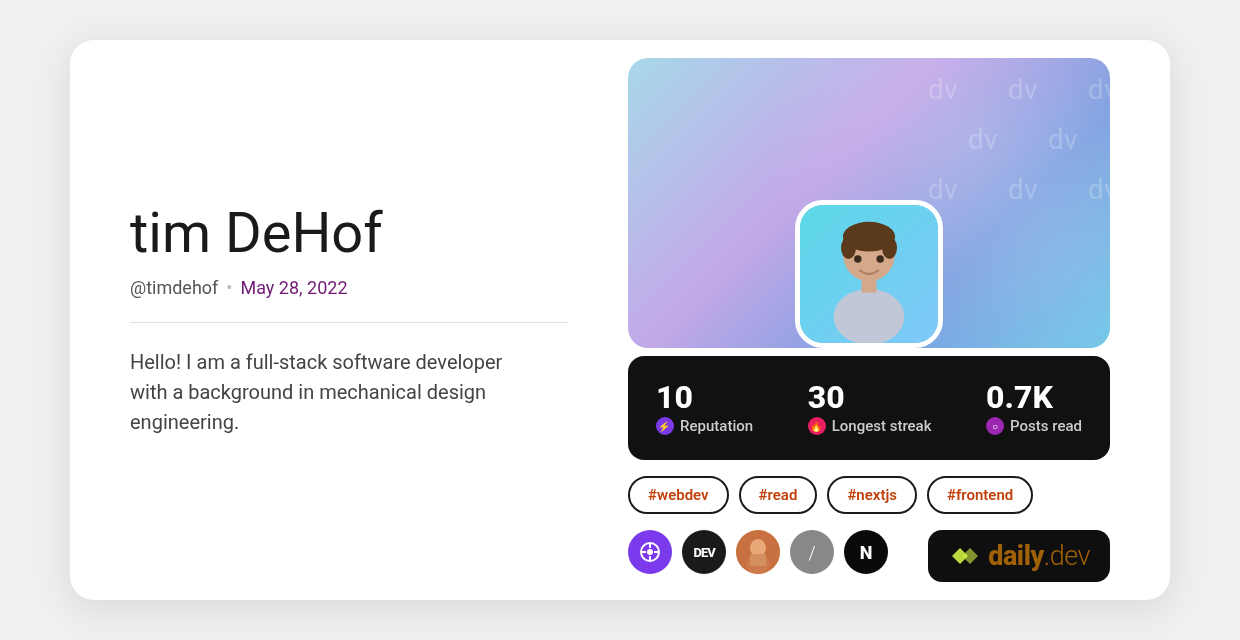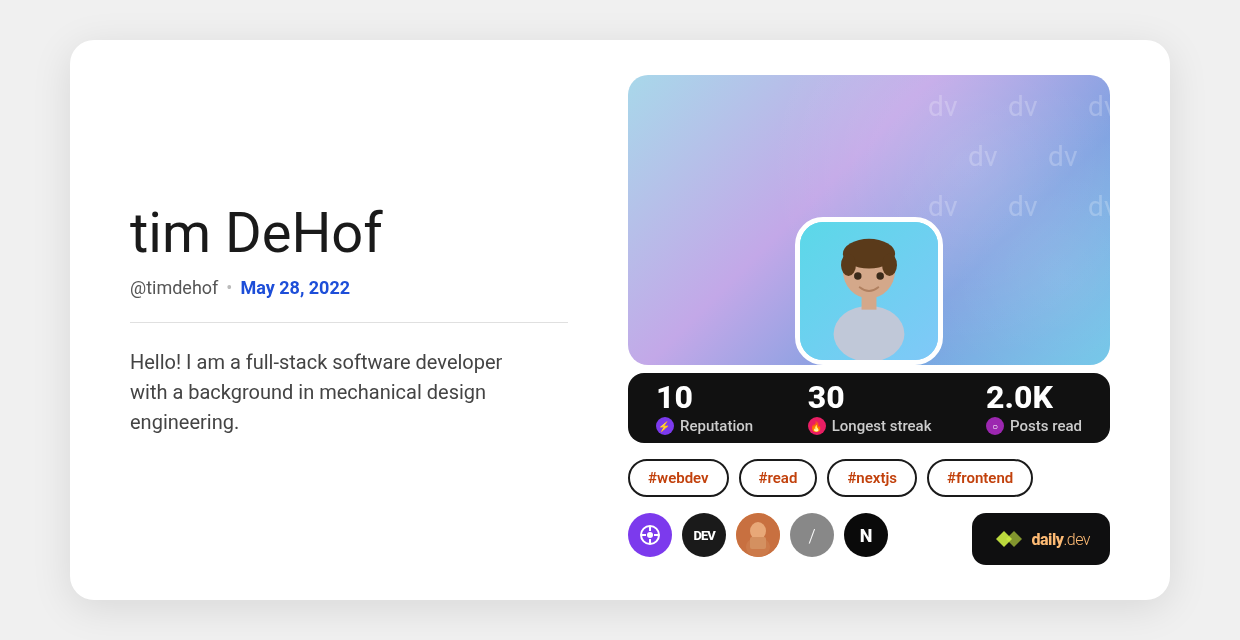--- a/index.html
+++ b/index.html
@@ -40,21 +40,21 @@
     .user-meta {
       font-size: 18px;
       color: #888;
       margin-bottom: 24px;
       display: flex;
       align-items: center;
       gap: 8px;
     }
     .user-meta .handle { color: #555; }
     .user-meta .dot { color: #bbb; }
-    .user-meta .date { color: #1d4ed8; font-weight: bold; }
+    .user-meta .date { color: #701a75; }
     .divider {
       border: none;
       border-top: 1px solid #e0e0e0;
       margin-bottom: 24px;
     }
     .bio {
       font-size: 20px;
       color: #444;
       line-height: 1.5;
       max-width: 380px;
@@ -111,21 +111,21 @@
     }
     
     .person-svg {
       width: 100%;
       height: 100%;
     }
     
     .stats-bar {
       background: #111111;
       border-radius: 16px;
-      padding: 8px 28px;
+      padding: 25px 28px;
       display: flex;
       flex-direction: row;
       justify-content: space-between;
       margin-top: -8px;
     }
     .stat-item {
       display: flex;
       flex-direction: column;
       gap: 4px;
     }
@@ -207,23 +207,23 @@
       padding: 10px 20px;
       display: flex;
       align-items: center;
       gap: 8px;
     }
     .daily-logo-icon {
       width: 32px;
       height: 32px;
     }
     .daily-logo-text {
-      font-size: 16px;
+      font-size: 27px;
       font-weight: 300;
-      color: #fdba74;
+      color: #a16207;
       letter-spacing: -0.5px;
     }
     .daily-logo-text strong {
       font-weight: 800;
     }
     
     .deco-icon {
       position: absolute;
       font-size: 28px;
       opacity: 0.22;
@@ -298,21 +298,21 @@
         </div>
       </div>
       <div class="stat-item">
         <span class="stat-value">30</span>
         <div class="stat-label">
           <span class="stat-icon icon-streak">🔥</span>
           <span>Longest streak</span>
         </div>
       </div>
       <div class="stat-item">
-        <span class="stat-value">2.0K</span>
+        <span class="stat-value">0.7K</span>
         <div class="stat-label">
           <span class="stat-icon icon-posts">○</span>
           <span>Posts read</span>
         </div>
       </div>
     </div>
 
     <div class="tags-section">
       <span class="tag">#webdev</span>
       <span class="tag">#read</span>

